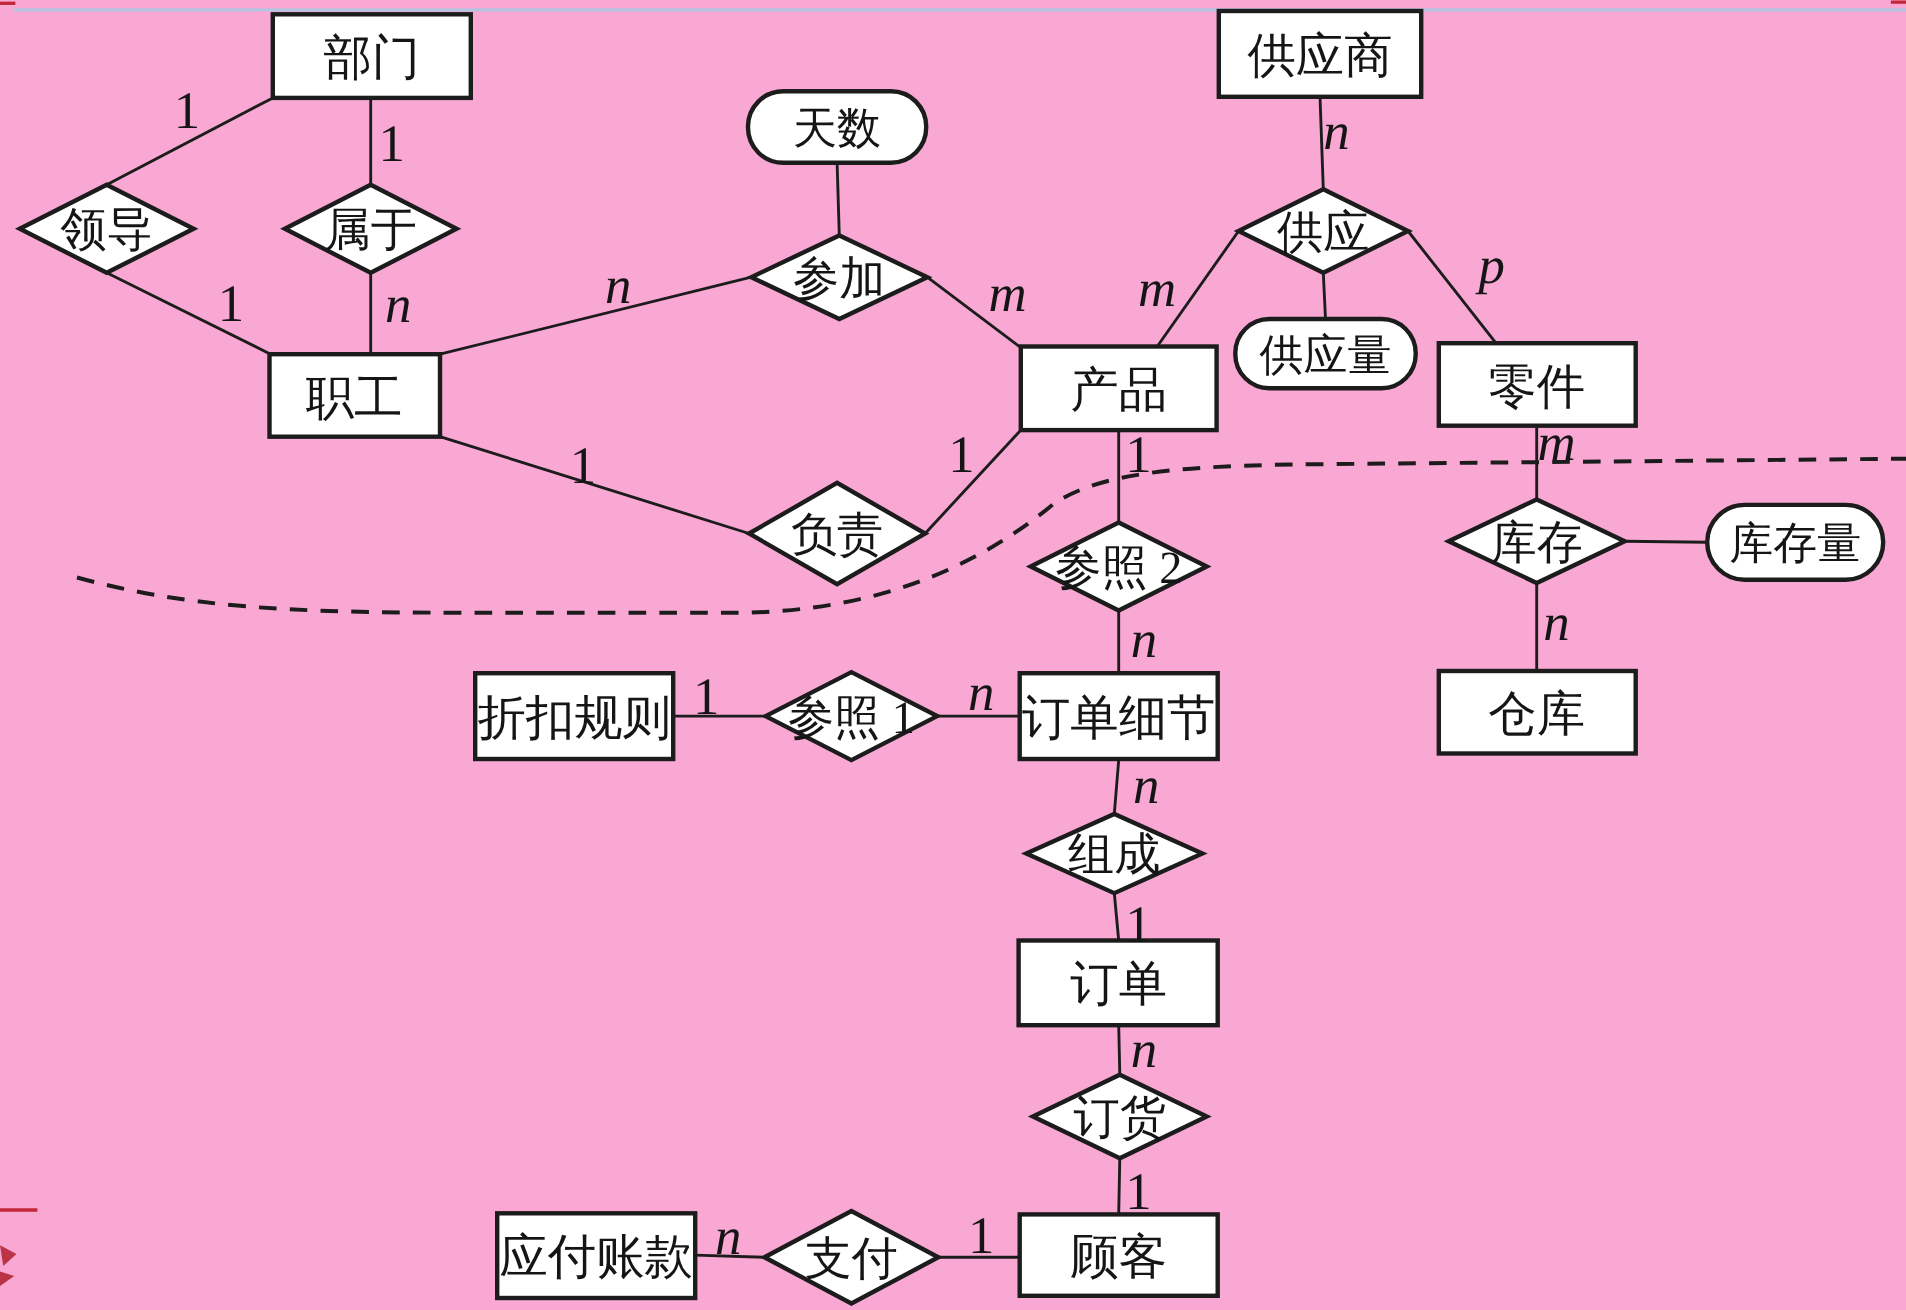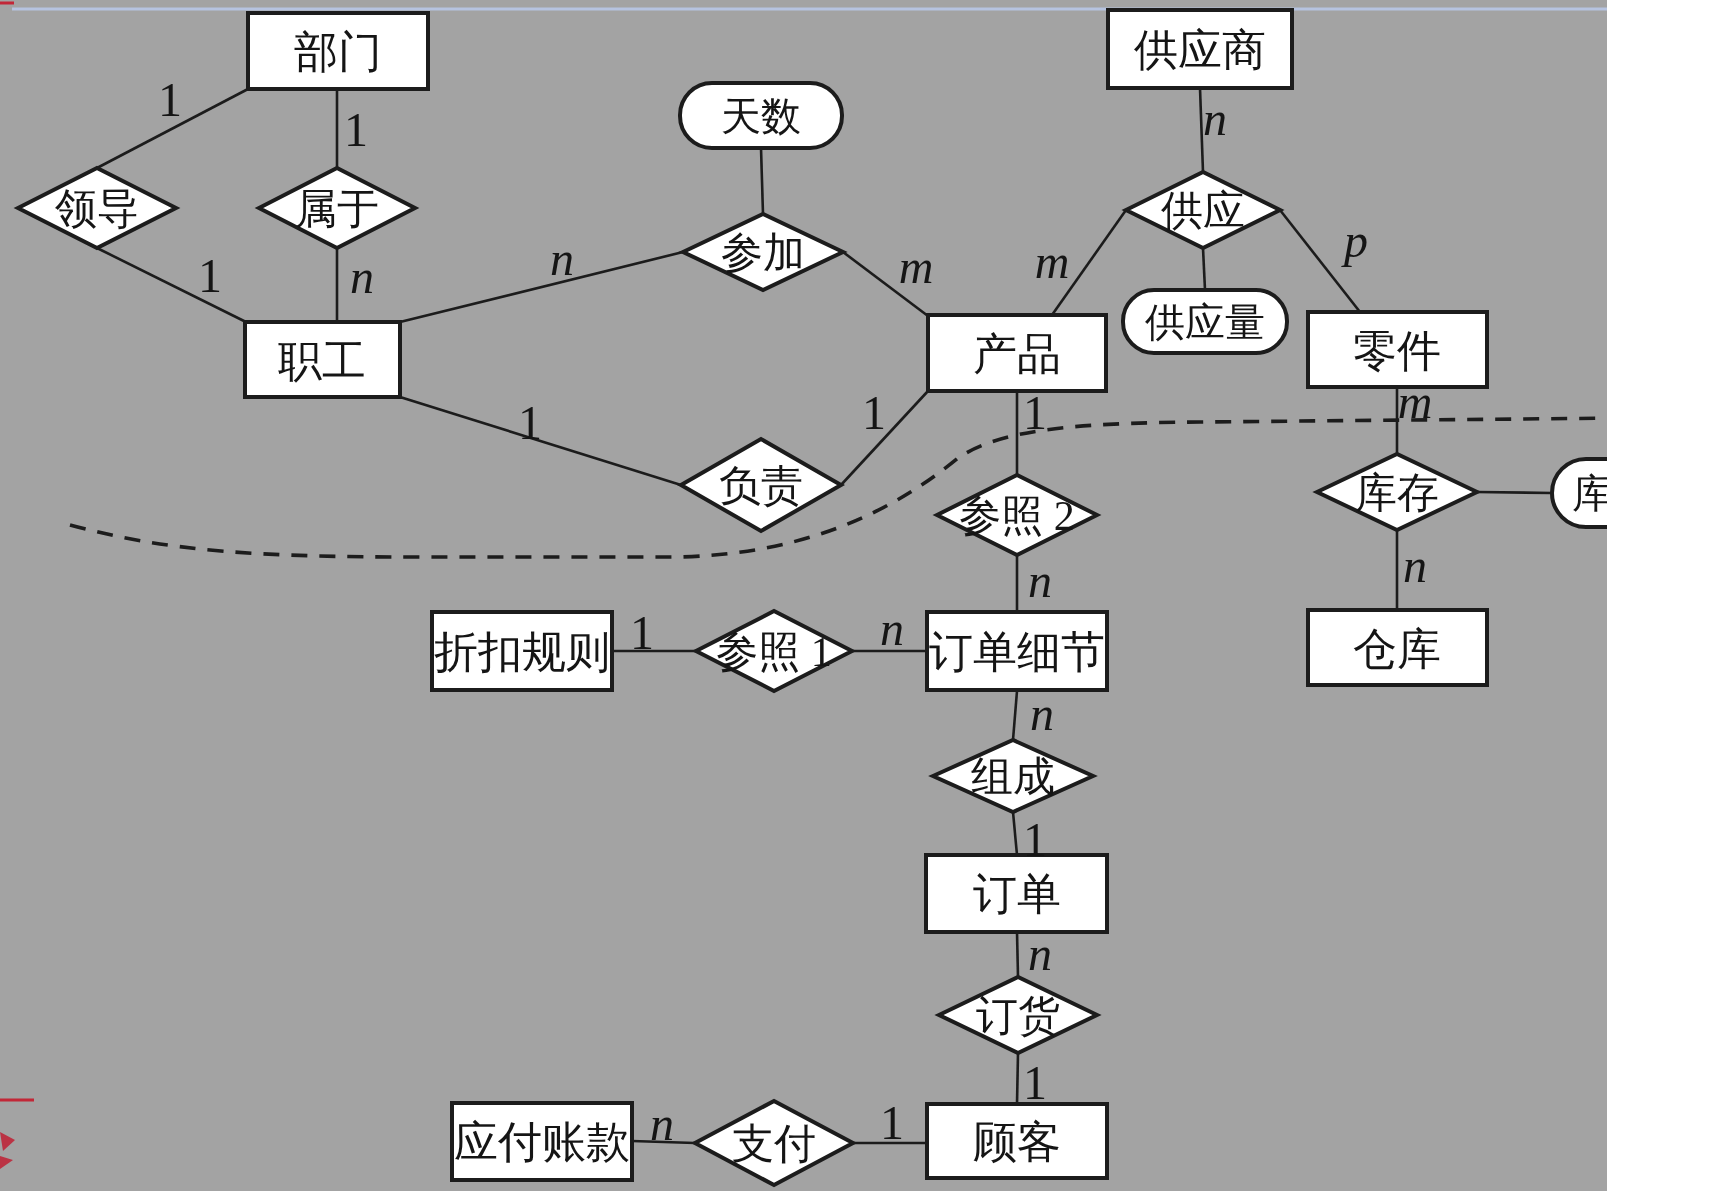--- a/index.html
+++ b/index.html
@@ -1,16 +1,16 @@
 <!DOCTYPE html>
 <html><head>
 <meta charset="utf-8">
 <style>
   html,body{margin:0;padding:0;background:#ffffff;}
-  #stage{position:relative;width:1607px;height:1191px;background:#a3a3a3;overflow:hidden;
+  #stage{position:relative;width:1733px;height:1191px;background:#f9a8d4;overflow:hidden;
          font-family:"Liberation Serif","DejaVu Serif",serif;}
   svg{position:absolute;left:0;top:0;}
   .shape{fill:#ffffff;stroke:#1c1c1c;stroke-width:4;}
   .edge{stroke:#1c1c1c;stroke-width:2.6;fill:none;}
   .divider{stroke:#1c1c1c;stroke-width:3.6;fill:none;stroke-dasharray:16 12;}
   .node-label{fill:#151515;font-size:44px;text-anchor:middle;font-family:"Liberation Serif","DejaVu Serif",serif;}
   .rel-label{fill:#151515;font-size:42px;text-anchor:middle;font-family:"Liberation Serif","DejaVu Serif",serif;}
   .attr-label{fill:#151515;font-size:40px;text-anchor:middle;font-family:"Liberation Serif","DejaVu Serif",serif;}
   .card{fill:#151515;font-size:48px;text-anchor:middle;font-family:"Liberation Serif","DejaVu Serif",serif;}
   .card-var{font-style:italic;}

